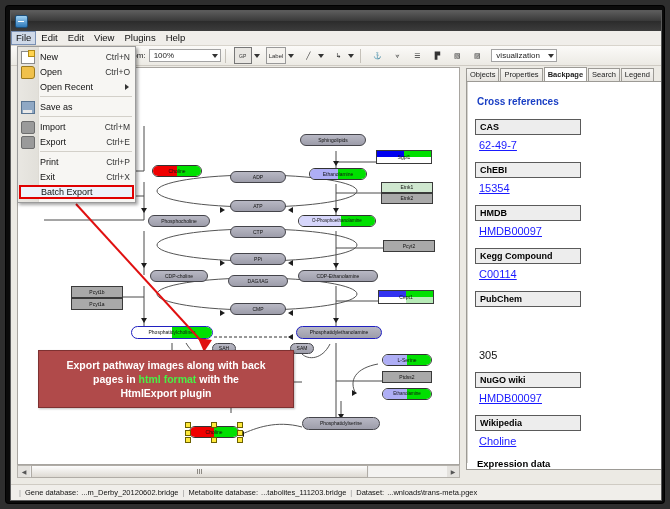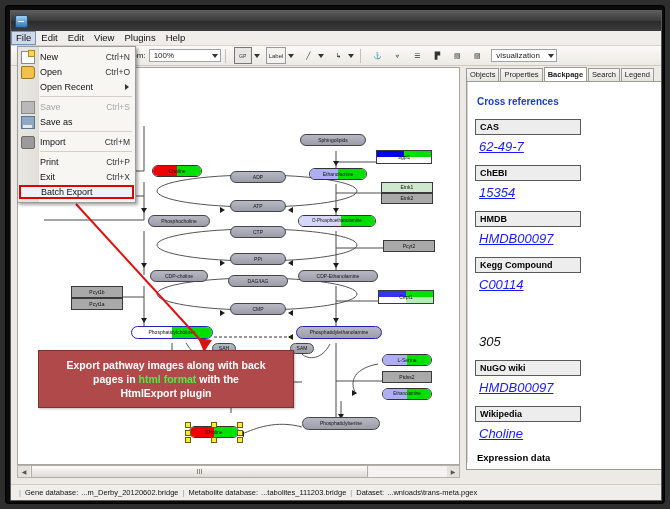--- a/index.html
+++ b/index.html
@@ -215,21 +215,21 @@
   .panel-scrollcol{
     position:absolute;left:-8px;top:-6px;width:8px;height:100%;
     background:#f2f1ee;border-right:1px solid #d6d4cf;
   }
   .xref-title{color:#1a3fc4;font-weight:bold;font-size:10px;margin:8px 0 12px 2px;}
   .xref-head{
     border:1px solid #5a5a5a;background:#ededed;
     font-weight:bold;font-size:9px;color:#000;
     padding:2px 4px;width:106px;box-sizing:border-box;margin-bottom:4px;
   }
-  .xref-val{font-size:13px;margin:0 0 11px 4px;color:#1a1aff;text-decoration:underline;font-style:italic;}
+  .xref-val{font-size:11px;margin:0 0 11px 4px;color:#1a1aff;text-decoration:underline;}
   .xref-val.plain{color:#111;text-decoration:none;margin-top:42px;}
   .expr-title{font-weight:bold;font-size:9.5px;color:#000;margin-left:2px;margin-top:2px;}
   
   .statusbar{
     position:absolute;left:0;bottom:0;width:100%;height:16px;
     background:#f0eeea;border-top:1px solid #cfcbc3;
     display:flex;align-items:center;
     font-size:7.5px;color:#111;padding-left:4px;box-sizing:border-box;
   }
   .statusbar .sb-sep{margin:0 4px;color:#999;}
@@ -485,20 +485,21 @@
 
       <div class="xref-head">ChEBI</div>
       <div class="xref-val">15354</div>
 
       <div class="xref-head">HMDB</div>
       <div class="xref-val">HMDB00097</div>
 
       <div class="xref-head">Kegg Compound</div>
       <div class="xref-val">C00114</div>
 
+      <div class="xref-head">PubChem</div>
       <div class="xref-val plain">305</div>
 
       <div class="xref-head">NuGO wiki</div>
       <div class="xref-val">HMDB00097</div>
 
       <div class="xref-head">Wikipedia</div>
       <div class="xref-val">Choline</div>
 
       <div class="expr-title">Expression data</div>
     </div>
@@ -515,35 +516,35 @@
     <div class="fm-item">
       <span class="ico ic-open"></span>
       <span class="lab">Open</span>
       <span class="acc">Ctrl+O</span>
     </div>
     <div class="fm-item">
       <span class="lab">Open Recent</span>
       <span class="submenu-arw"></span>
     </div>
     <div class="fm-sep"></div>
-    <div class="fm-item disabled">
-      <span class="ico ic-save"></span>
-      <span class="lab">Save</span>
-      <span class="acc">Ctrl+S</span>
-    </div>
     <div class="fm-item">
       <span class="ico ic-saveas"></span>
       <span class="lab">Save as</span>
       <span class="acc"></span>
     </div>
     <div class="fm-sep"></div>
     <div class="fm-item">
       <span class="ico ic-imp"></span>
       <span class="lab">Import</span>
       <span class="acc">Ctrl+M</span>
+    </div>
+    <div class="fm-item">
+      <span class="ico ic-exp"></span>
+      <span class="lab">Export</span>
+      <span class="acc">Ctrl+E</span>
     </div>
     <div class="fm-sep"></div>
     <div class="fm-item">
       <span class="lab">Print</span>
       <span class="acc">Ctrl+P</span>
     </div>
     <div class="fm-item">
       <span class="lab">Exit</span>
       <span class="acc">Ctrl+X</span>
     </div>

